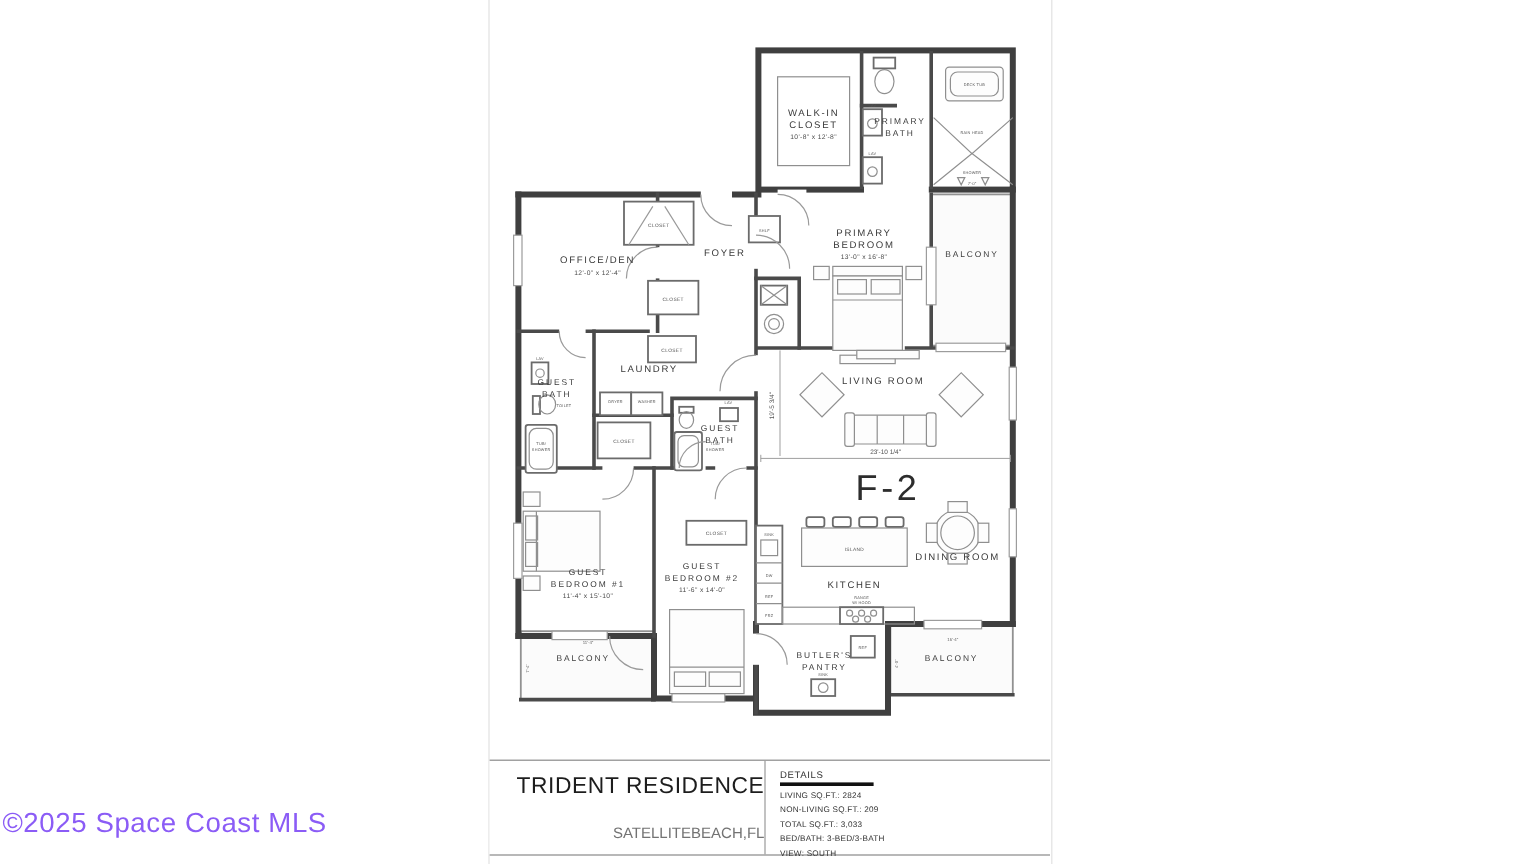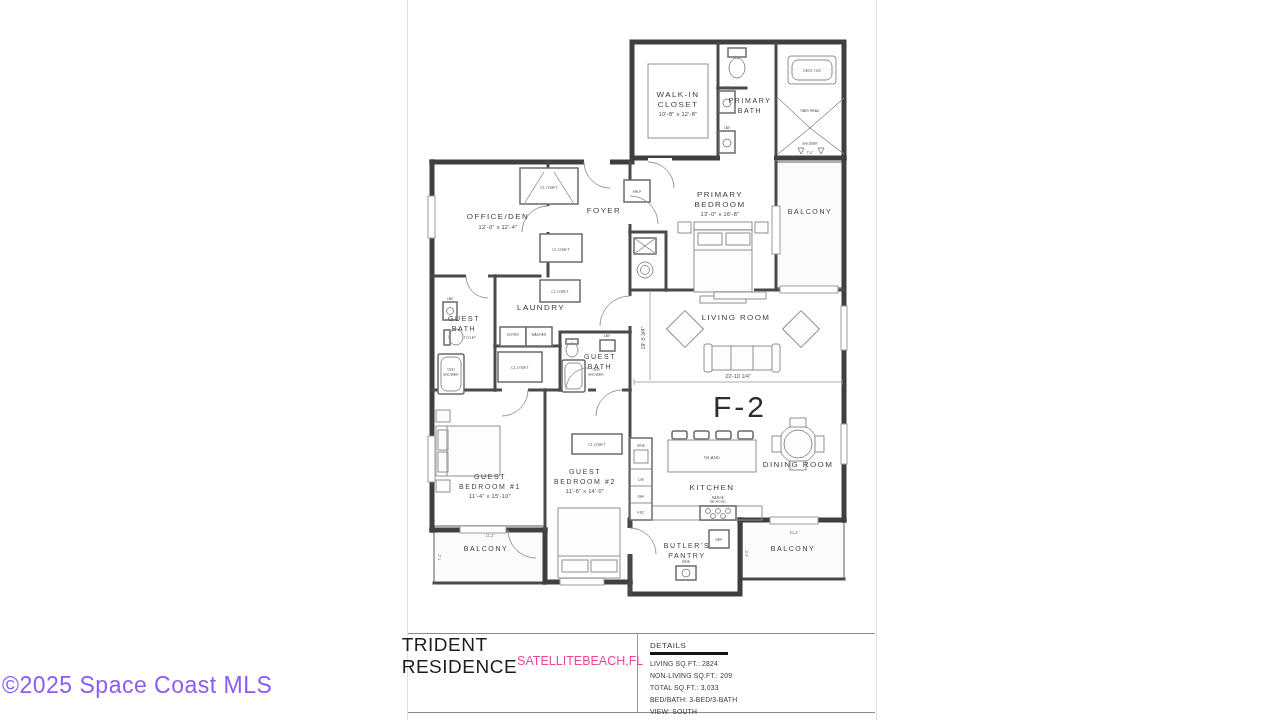--- a/index.html
+++ b/index.html
@@ -25,28 +25,28 @@
   .gap{fill:#ffffff;stroke:none;}
   .balc{fill:#fbfbfb;stroke:#919191;stroke-width:1.5;}
   .win{fill:#ffffff;stroke:#9c9c9c;stroke-width:1;}
   .dimline{stroke:#9a9a9a;stroke-width:.8;fill:none;}
   .watermark{position:absolute;left:2px;top:672px;font-size:23px;letter-spacing:.5px;
     color:#8b5cf6;}
   .titleblock{position:absolute;left:408px;top:633px;width:467px;height:80px;
     border-top:1px solid #8a8a8a;border-bottom:1px solid #8a8a8a;display:flex;background:#fff;
     box-sizing:border-box;color:#222;}
   .tb-col1{width:110px;border-right:1px solid #9a9a9a;padding:7px 0 0 29px;box-sizing:border-box;}
-  .tb-col2{width:230px;border-right:1px solid #9a9a9a;display:flex;flex-direction:row;
-    align-items:flex-start;justify-content:center;box-sizing:border-box;}
+  .tb-col2{width:230px;border-right:1px solid #9a9a9a;display:flex;flex-direction:column;
+    align-items:flex-end;justify-content:center;box-sizing:border-box;}
   .tb-col3{flex:1;padding:7px 0 0 12px;box-sizing:border-box;}
   .tb-small{font-size:8px;letter-spacing:.5px;color:#333;}
   .tb-rule{width:78px;border-bottom:3px solid #111;margin-top:2px;}
   .tb-type{font-size:20px;margin-top:7px;letter-spacing:.5px;color:#1d1d1d;}
   .tb-name{font-size:19px;letter-spacing:.5px;color:#1d1d1d;}
-  .tb-loc{font-size:12.5px;margin-top:20px;color:#ec4899;}
+  .tb-loc{font-size:12.5px;margin-top:20px;color:#737373;}
   .tb-line{font-size:6.8px;color:#333;margin-top:5px;letter-spacing:.2px;}
 </style>
 </head>
 <body>
 
 <div class="sheet"></div>
 
 <svg width="1280" height="720" viewBox="0 0 1280 720">
 
   <g>

